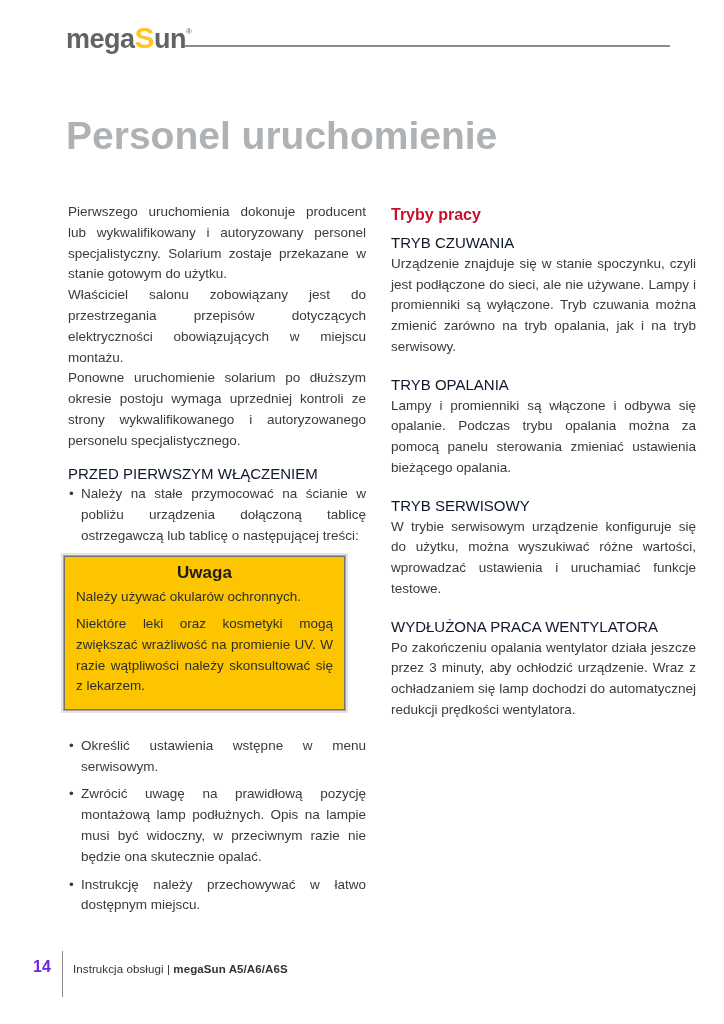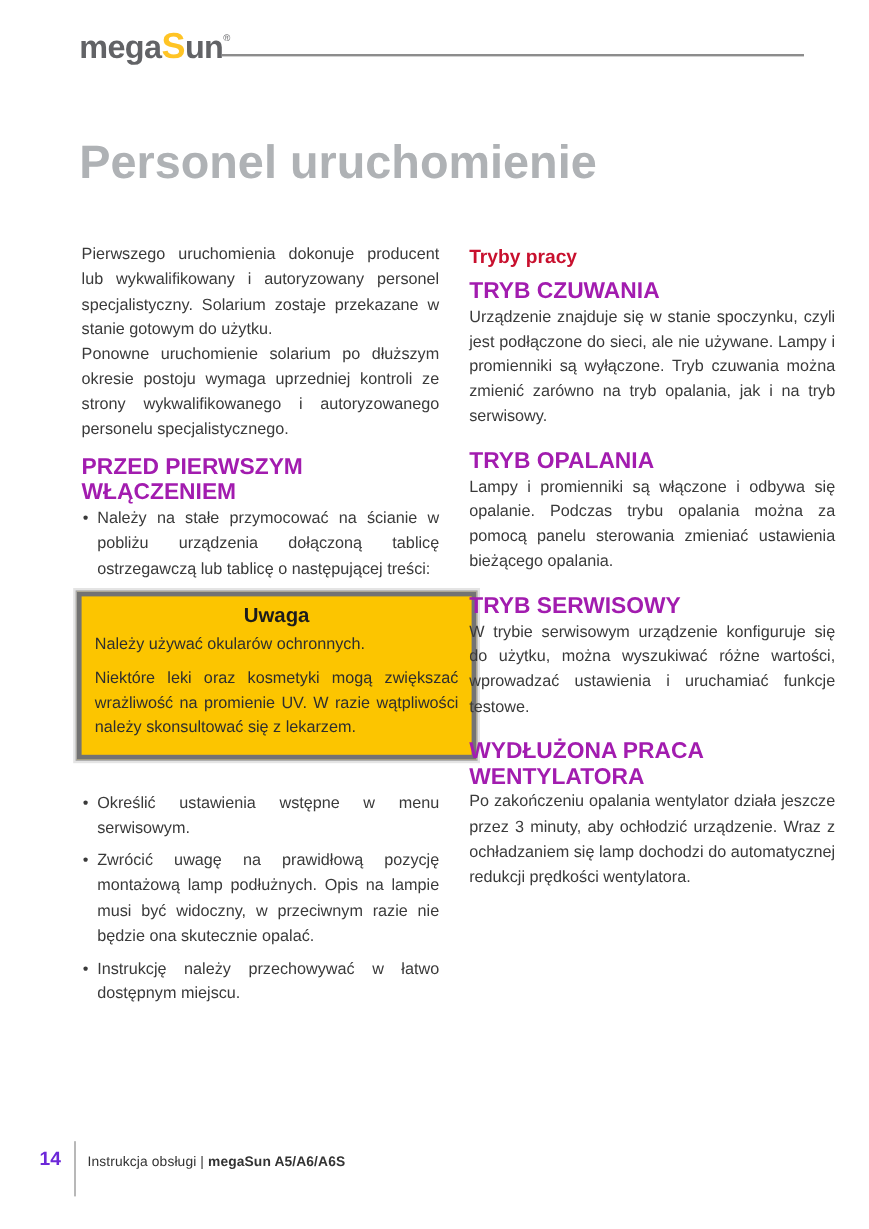--- a/index.html
+++ b/index.html
@@ -45,39 +45,39 @@
     display:flex;gap:25px;
   }
   .col-left{width:298px;flex:0 0 298px;}
   .col-right{width:305px;flex:0 0 305px;}
 
   p.body, .bullet-text{
     font-size:13.5px;line-height:20.8px;margin:0;
     text-align:justify;color:var(--body-text);
   }
   .sec-heading{
-    font-size:19px;line-height:20.8px;font-weight:bold;
-    color:#a21caf;margin:0;
+    font-size:15px;line-height:20.8px;font-weight:normal;
+    color:#0f172a;margin:0;
   }
 
   .before-heading{margin-top:12px;}
 
   .bullet-item{
     position:relative;padding-left:13px;margin-top:0;
   }
   .bullet-item::before{
     content:"\2022";position:absolute;left:1px;top:0;
     font-size:13.5px;line-height:20.8px;color:var(--body-text);
   }
 
   
   .warning-box{
-    margin-top:9px;margin-left:-4px;width:333px;
+    margin-top:9px;margin-left:-4px;width:281px;
     background:var(--warning-yellow);
-    border:4px solid #737373;
+    border:1px solid #737373;
     outline:1px solid #a3a3a3;
     box-shadow:0 0 0 3px #e4e4e4;
     padding:4px 11px 12px 11px;
   }
   .warning-box h4{
     margin:2px 0 4px 0;text-align:center;
     font-size:17px;color:#1c1c1c;
   }
   .warning-box p{
     font-size:13.5px;line-height:20.6px;margin:0 0 7px 0;
@@ -124,20 +124,21 @@
   <div class="header-rule"></div>
 </header>
 
 <h1 class="page-title">Personel uruchomienie</h1>
 
 <main class="columns">
 
   <section class="col-left">
     <div>
       <p class="body">Pierwszego uruchomienia dokonuje producent lub wykwalifikowany i autoryzowany personel specjalistyczny. Solarium zostaje przekazane w stanie gotowym do użytku.</p>
+      <p class="body">Właściciel salonu zobowiązany jest do przestrzegania przepisów dotyczących elektryczności obowiązujących w miejscu montażu.</p>
       <p class="body">Ponowne uruchomienie solarium po dłuższym okresie postoju wymaga uprzedniej kontroli ze strony wykwalifikowanego i autoryzowanego personelu specjalistycznego.</p>
     </div>
 
     <h3 class="sec-heading before-heading">PRZED PIERWSZYM WŁĄCZENIEM</h3>
 
     <div class="bullet-item">
       <p class="bullet-text">Należy na stałe przymocować na ścianie w pobliżu urządzenia dołączoną tablicę ostrzegawczą lub tablicę o następującej treści:</p>
     </div>
 
     <aside class="warning-box">

